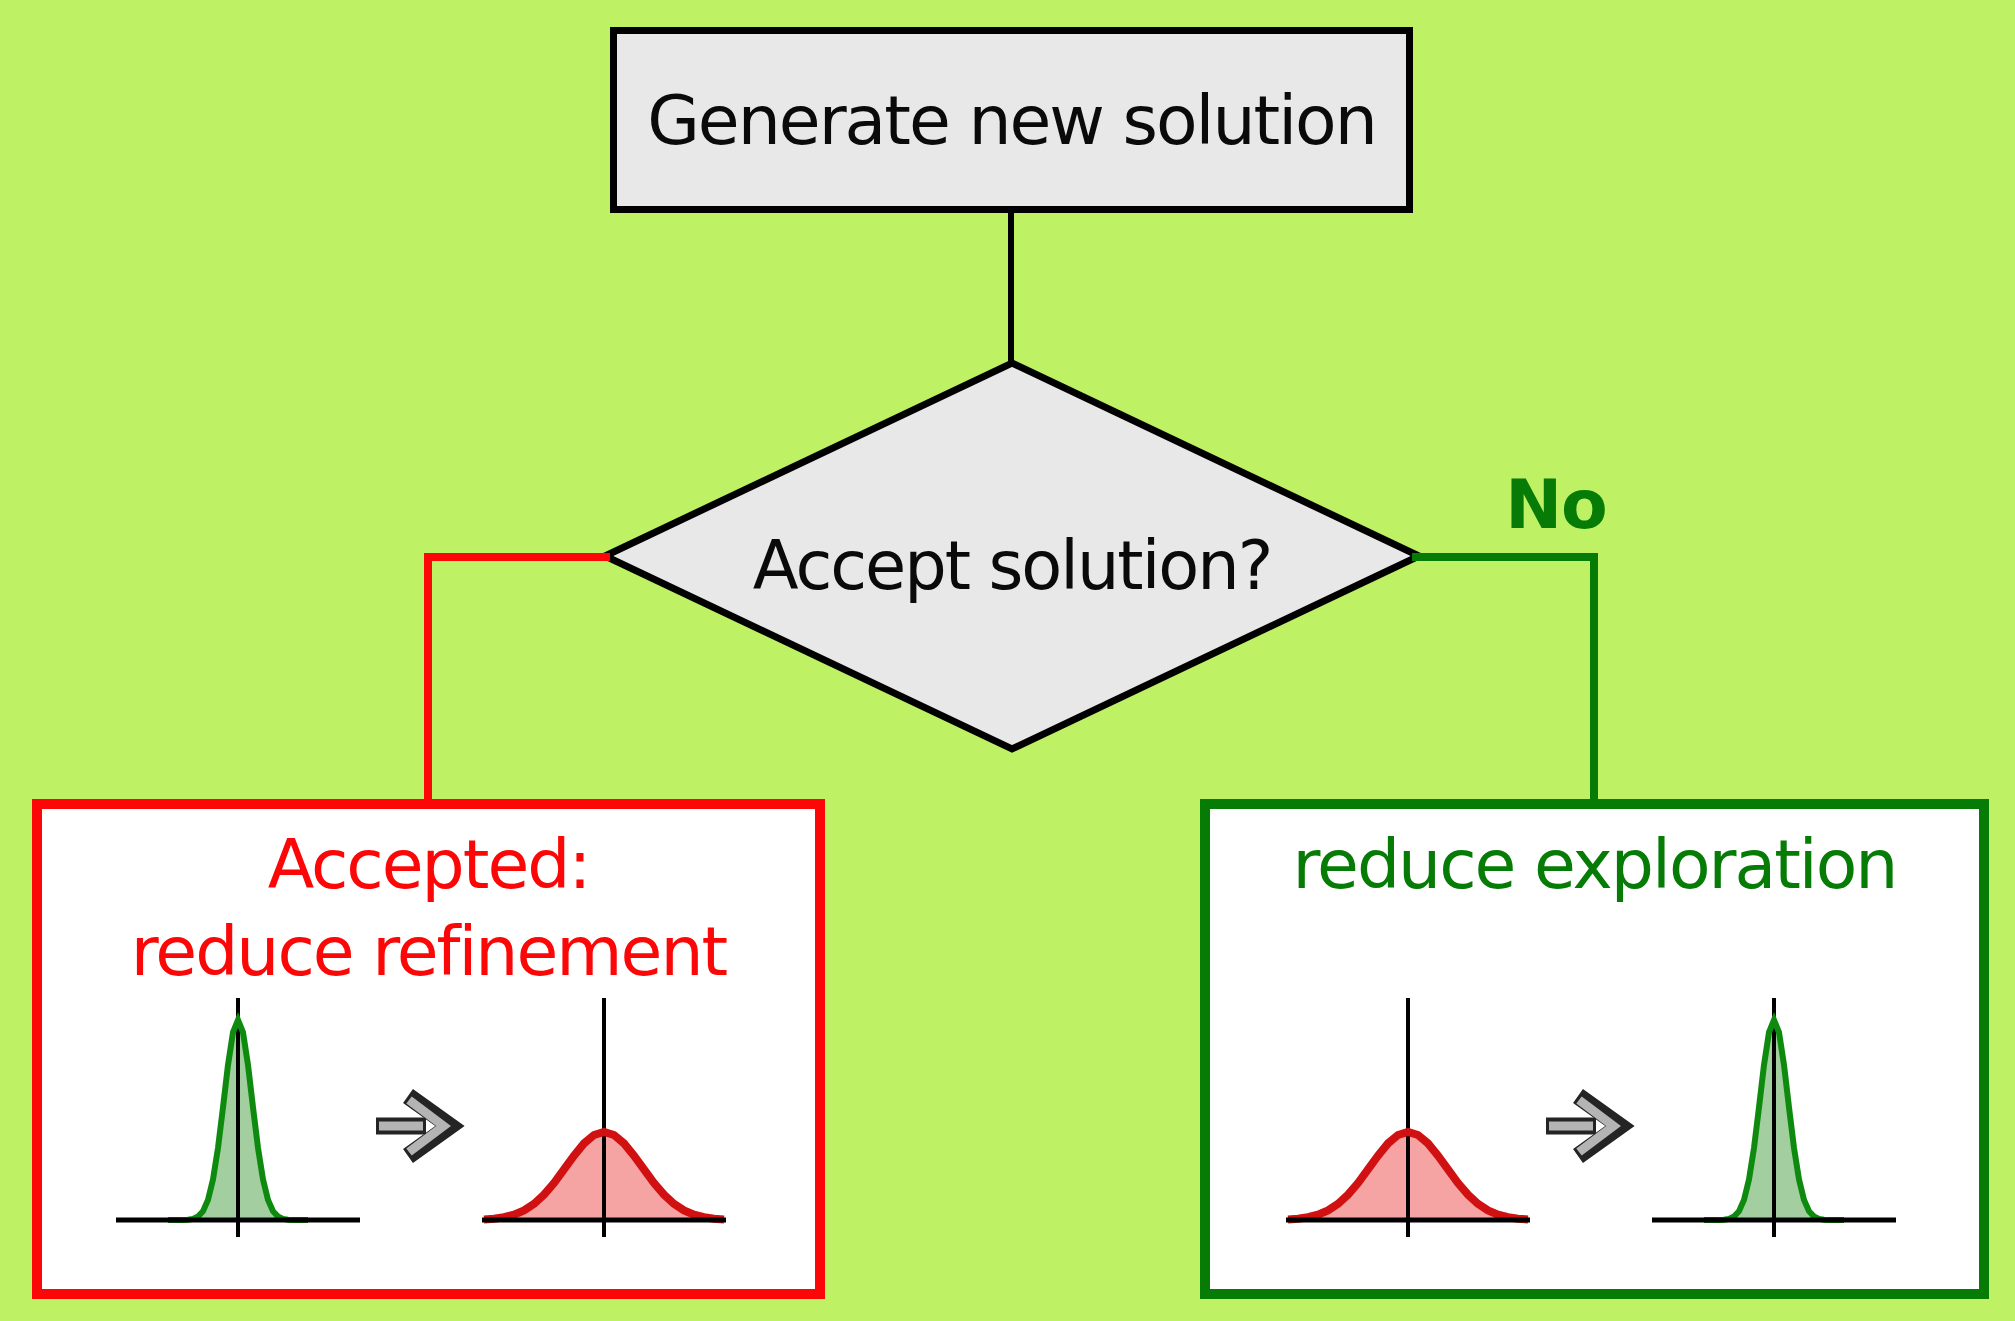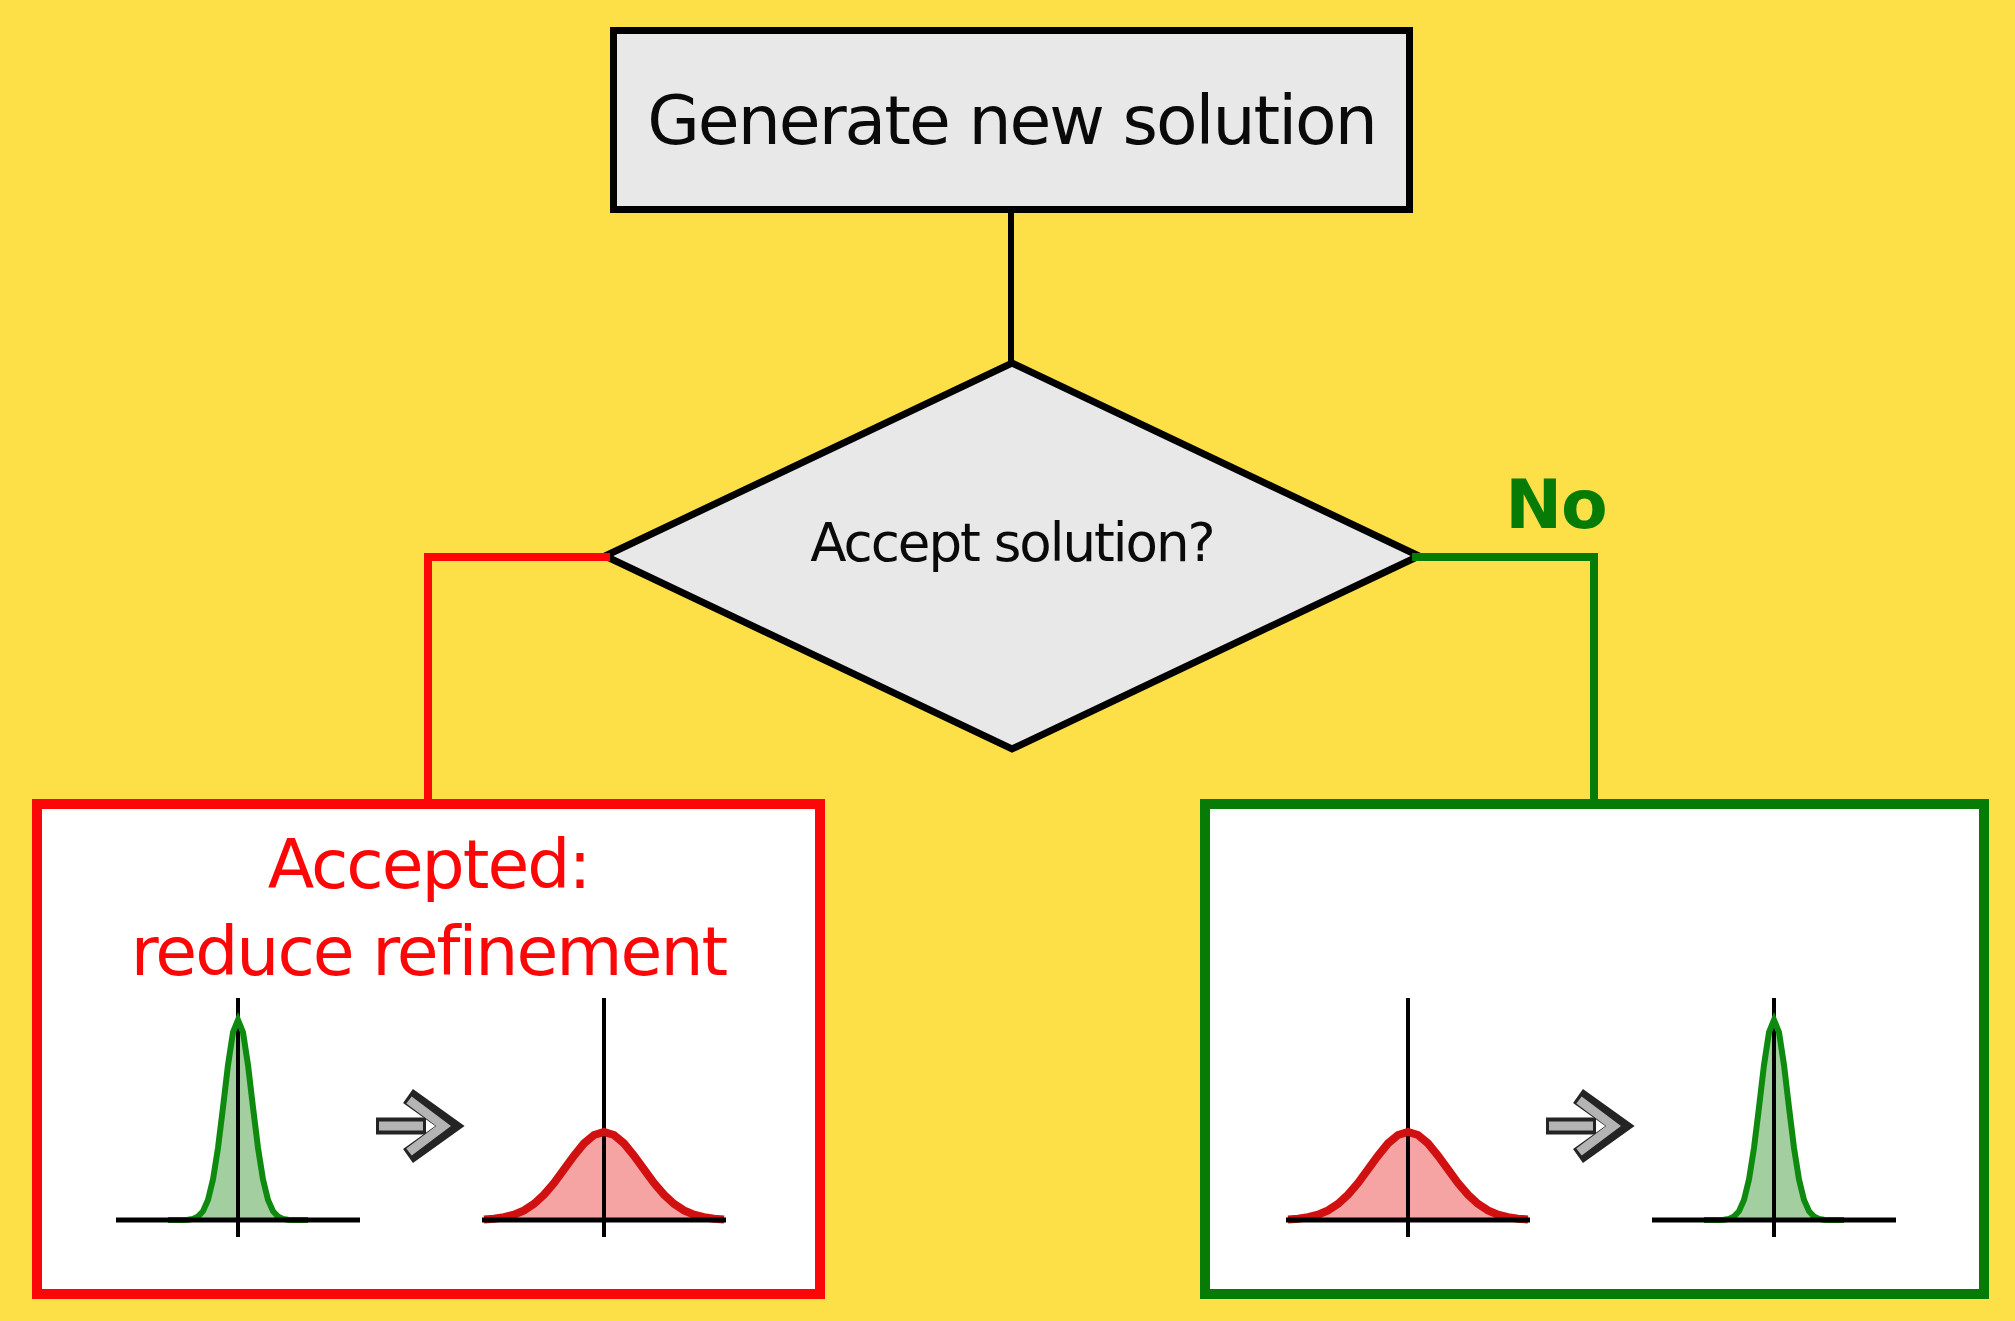--- a/index.html
+++ b/index.html
@@ -13,21 +13,21 @@
     --red-curve-fill:#f6a3a3;
     --arrow-fill:#b4b4b4;
     --arrow-outline:#242424;
   }
   *{margin:0;padding:0;box-sizing:border-box;}
   html,body{background:#ffffff;}
   body{font-family:"DejaVu Sans","Liberation Sans",sans-serif;}
   .canvas{
     position:relative;
     width:2015px;height:1321px;
-    background:#fde047;
+    background:#bef264;
     overflow:hidden;
   }
   .start-box{
     position:absolute;left:610px;top:27px;width:803px;height:186px;
     background:var(--node-fill);
     border:7px solid var(--node-border);
     display:flex;align-items:center;justify-content:center;
     font-size:68px;letter-spacing:-2px;color:#0a0a0a;
   }
   .connector-v{
@@ -36,23 +36,23 @@
   }
   .diamond-svg{
     position:absolute;left:600px;top:358px;width:824px;height:396px;
   }
   .diamond-svg polygon{
     fill:var(--node-fill);
     stroke:var(--node-border);
     stroke-width:7;
   }
   .diamond-label{
-    position:absolute;left:662px;top:472px;width:700px;height:140px;
+    position:absolute;left:662px;top:496px;width:700px;height:140px;
     display:flex;align-items:center;justify-content:center;
-    font-size:53px;letter-spacing:-2px;color:#0a0a0a;
+    font-size:67px;letter-spacing:-2px;color:#0a0a0a;
   }
   .branch-label{
     position:absolute;top:452px;width:150px;height:92px;
     display:flex;align-items:flex-end;justify-content:center;
     font-size:68px;font-weight:bold;letter-spacing:-1px;
   }
   .branch-label.yes{left:425px;color:var(--yes-red);}
   .branch-label.no{left:1481px;color:var(--no-green);}
   .branch-line{position:absolute;}
   .line-yes-h{left:424px;top:553px;width:186px;height:8px;background:var(--yes-red);}
@@ -138,20 +138,21 @@
     <svg class="arrow-icon" viewBox="0 0 100 78">
         <use href="#thick-arrow"></use>
       </svg>
     <svg class="fig pos2" viewBox="0 0 250 250">
         <use href="#gauss-wide"></use>
       </svg>
   </div>
 
   <div class="outcome-box rejected">
     <div class="outcome-title-block">
+      <div>reduce exploration</div>
     </div>
     <svg class="fig pos1" viewBox="0 0 250 250">
         <use href="#gauss-wide"></use>
       </svg>
     <svg class="arrow-icon" viewBox="0 0 100 78">
         <use href="#thick-arrow"></use>
       </svg>
     <svg class="fig pos2" viewBox="0 0 250 250">
         <use href="#gauss-narrow"></use>
       </svg>

